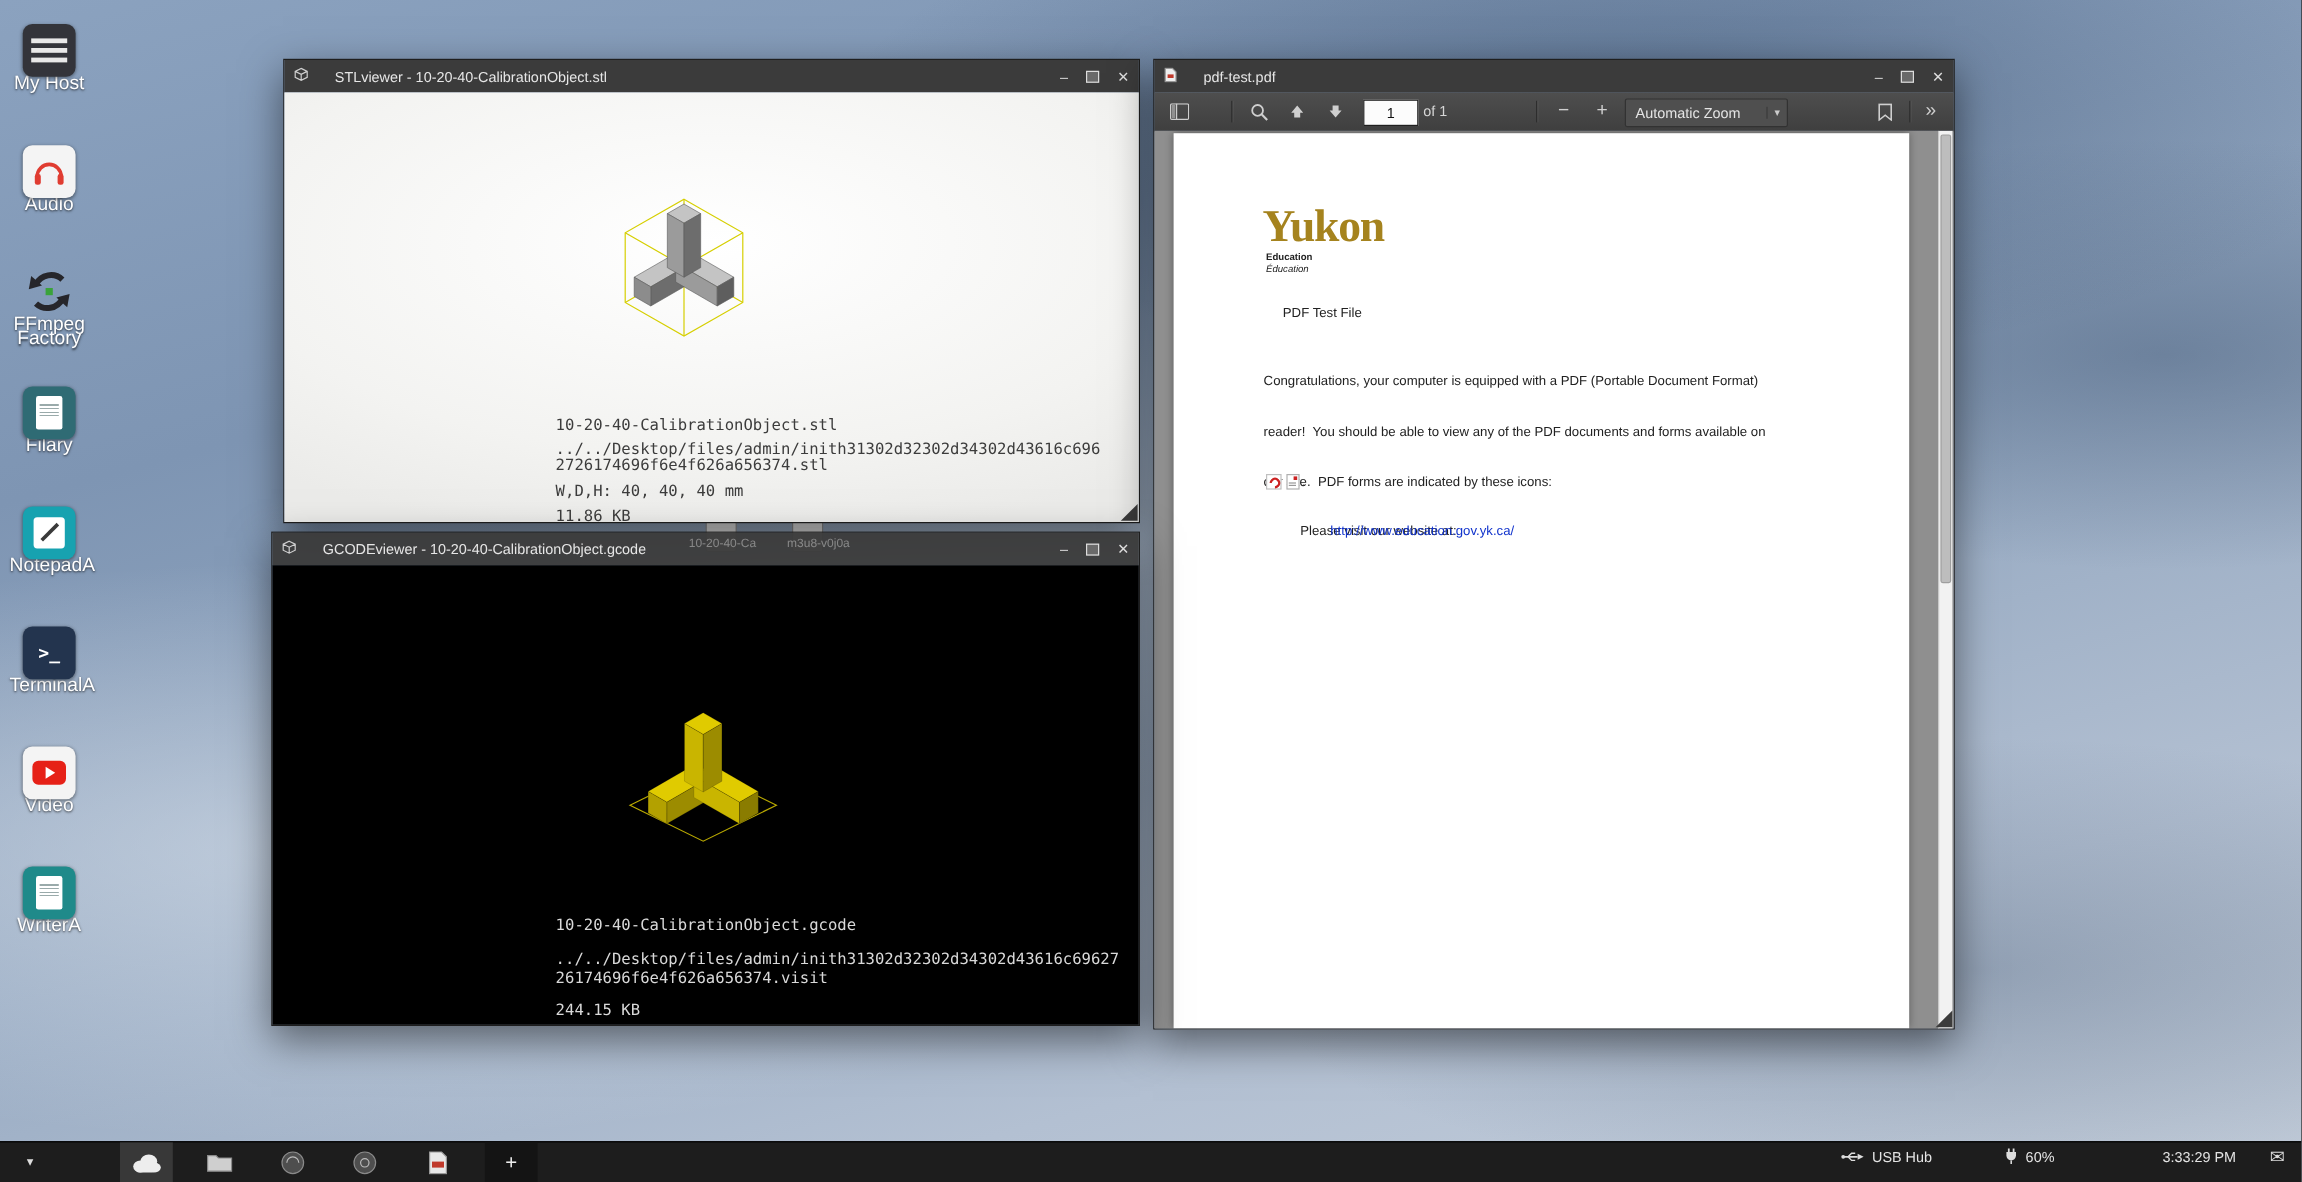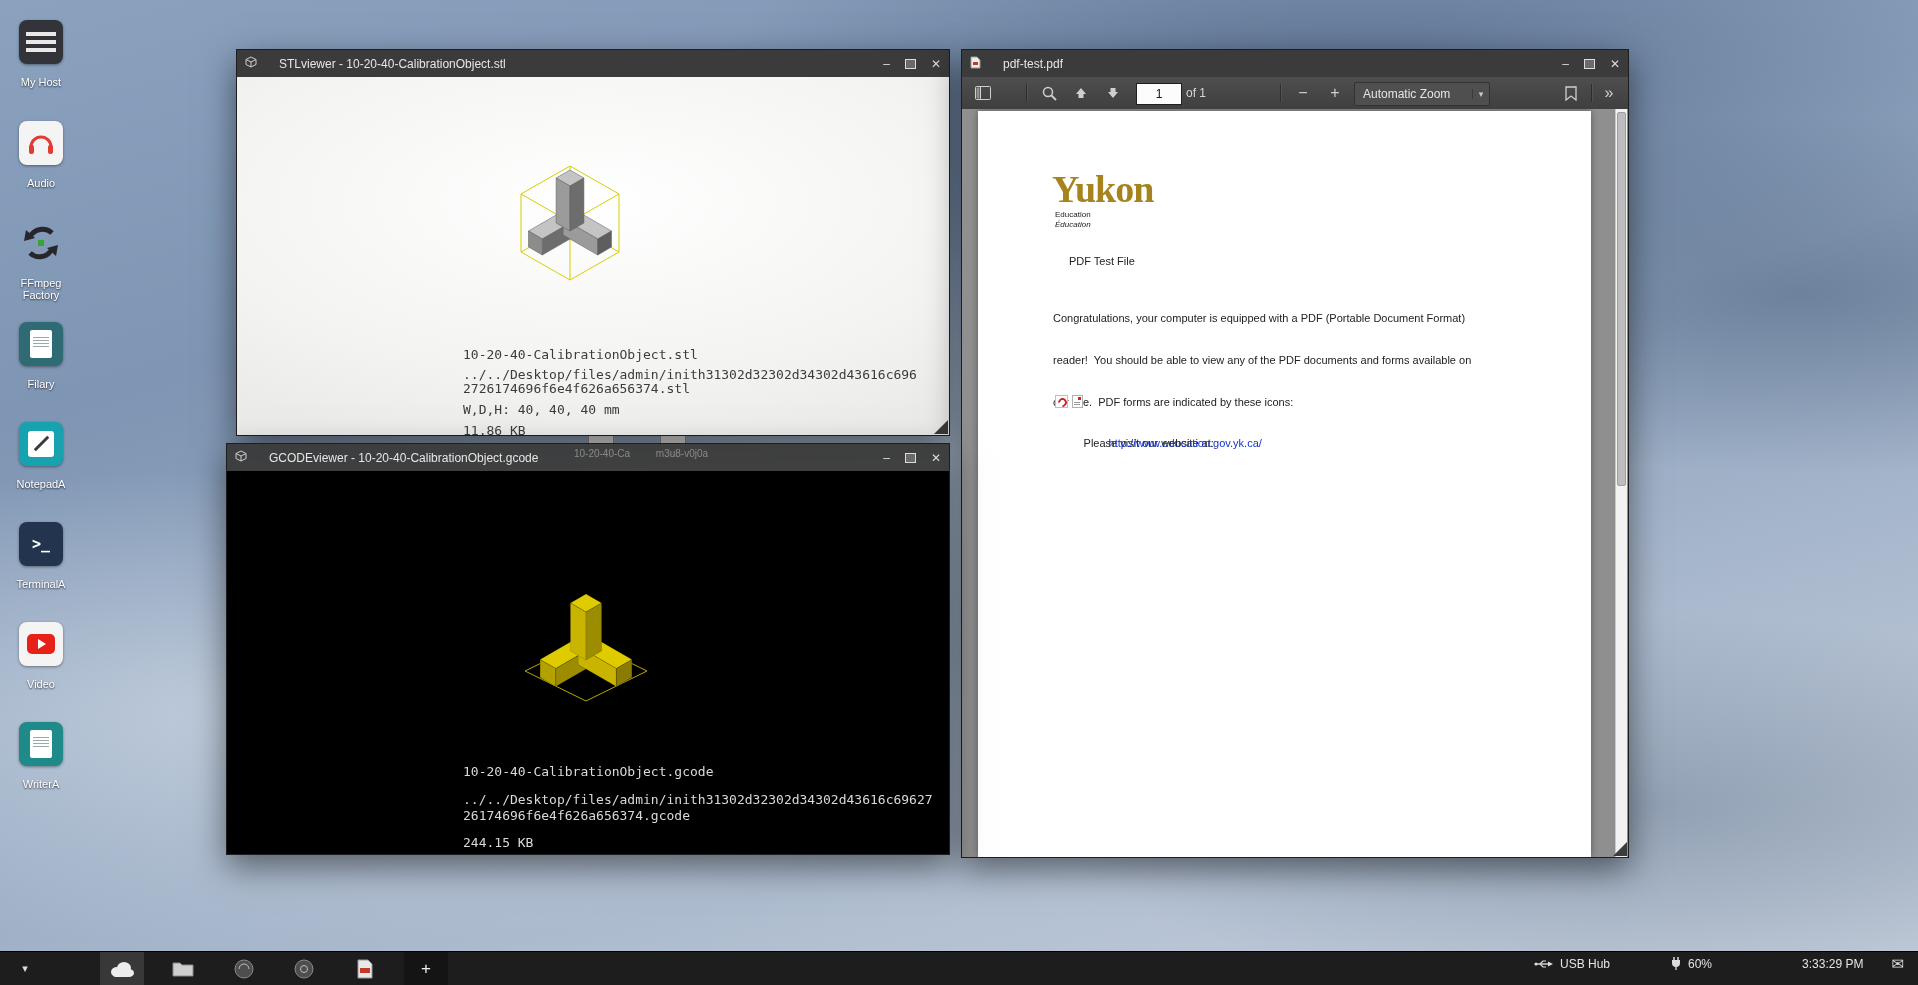--- a/index.html
+++ b/index.html
@@ -10,21 +10,21 @@
       radial-gradient(40% 26% at 94% 30%, rgba(56,78,108,0.42), transparent 70%),
       radial-gradient(55% 34% at 14% 72%, rgba(236,241,247,0.50), transparent 72%),
       radial-gradient(50% 30% at 46% 46%, rgba(226,233,241,0.35), transparent 70%),
       radial-gradient(45% 28% at 86% 82%, rgba(66,86,112,0.32), transparent 70%),
       linear-gradient(165deg,#8ba2bf 0%,#7e95b3 28%,#93a7c0 52%,#b3c0d2 78%,#c4cedb 100%);}
 
   
   .desk-icon{position:absolute;left:8px;width:66px;text-align:center;cursor:default;z-index:1;}
   .di-art{width:44px;height:44px;margin:0 auto;border-radius:8px;position:relative;
     display:flex;align-items:center;justify-content:center;}
-  .di-label{margin-top:12px;font-size:11px;line-height:12px;color:#fff;
+  .di-label{margin-top:0;font-size:16px;line-height:12px;color:#fff;
     text-shadow:0 1px 2px rgba(0,0,0,0.75);}
   .art-host{background:#33343a;box-shadow:0 1px 3px rgba(0,0,0,.4);}
   .art-host .bars{display:block;width:30px;height:4px;background:#e8e8e8;margin-top:-16px;
     box-shadow:0 8px 0 #e8e8e8,0 16px 0 #e8e8e8;}
   .art-white{background:#f4f4f4;box-shadow:0 1px 3px rgba(0,0,0,.4);}
   .art-clear{background:transparent;}
   .art-filary{background:#2f6b74;box-shadow:0 1px 3px rgba(0,0,0,.4);}
   .art-notepad{background:#17a2b0;box-shadow:0 1px 3px rgba(0,0,0,.4);}
   .art-terminal{background:#23344e;box-shadow:0 1px 3px rgba(0,0,0,.4);
     color:#fff;font-family:"DejaVu Sans Mono",monospace;font-size:15px;font-weight:bold;}
@@ -87,21 +87,21 @@
     font-size:12px;cursor:pointer;}
   .zoom-select .zs-text{padding-left:8px;flex:1;white-space:nowrap;}
   .zoom-select .zs-caret{width:16px;text-align:center;border-left:1px solid #3a3a3a;font-size:9px;color:#ccc;}
   .pt-glyph{color:#cfcfcf;font-size:16px;line-height:16px;}
   .pdf-viewer{position:absolute;left:0;right:0;top:59px;bottom:0;background:#8f8f8f;overflow:hidden;}
   .pdf-page{position:absolute;left:16px;top:2px;width:613px;height:746px;background:#fff;
     box-shadow:0 0 7px rgba(0,0,0,.4);}
   .pdf-page *{position:absolute;}
   .yukon-logo{left:74px;top:56px;font-family:"Liberation Serif",serif;font-weight:bold;
     font-size:38px;color:#a5831e;letter-spacing:-1px;}
-  .logo-sub1{left:77px;top:99px;font-size:8px;font-weight:normal;color:#222;}
+  .logo-sub1{left:77px;top:99px;font-size:8px;font-weight:bold;color:#222;}
   .logo-sub2{left:77px;top:109px;font-size:8px;font-style:italic;color:#222;}
   .doc-text{font-size:11px;color:#222;white-space:pre;}
   .doc-heading{left:75px;top:144px;margin-left:16px;}
   .doc-para{left:75px;top:172px;line-height:14px;}
   .doc-para div{position:static;}
   .doc-addr{left:75px;top:230px;line-height:13.2px;}
   .doc-addr div{position:static;}
   .doc-web{left:75px;top:314px;}
   .doc-link{color:#1133cc;cursor:pointer;margin-left:5px;padding-left:20px;}
   .mini-icon{display:inline-block;vertical-align:-2px;margin:0 2px;position:relative;}
@@ -275,21 +275,21 @@
           <polygon points="67.2,61.5 82.8,52.5 120.9,74.5 105.3,83.5" fill="#e0cb00"></polygon>
           <polygon points="67.2,61.5 105.3,83.5 105.3,101.5 67.2,79.5" fill="#c9b500"></polygon>
           <polygon points="105.3,83.5 120.9,74.5 120.9,92.5 105.3,101.5" fill="#8a7c00"></polygon>
           <polygon points="75,9 90.6,18 75,27 59.4,18" fill="#e0cb00"></polygon>
           <polygon points="59.4,18 75,27 75,75 59.4,66" fill="#c9b500"></polygon>
           <polygon points="75,27 90.6,18 90.6,66 75,75" fill="#9c8c00"></polygon>
         </g>
       </svg>
       <div class="mono" style="left:236px;top:293px">10-20-40-CalibrationObject.gcode</div>
       <div class="mono" style="left:236px;top:321px">../../Desktop/files/admin/inith31302d32302d34302d43616c69627</div>
-      <div class="mono" style="left:236px;top:337px">26174696f6e4f626a656374.gcode</div>
+      <div class="mono" style="left:236px;top:337px">26174696f6e4f626a656374.visit</div>
       <div class="mono" style="left:236px;top:364px">244.15 KB</div>
     </div>
   </div>
 
   <div class="window win-pdf">
     <div class="titlebar">
       <span>
         <svg width="11" height="13">
             <path d="M1 1 h6 l3 3 v8 h-9 z" fill="#eee" stroke="#999"></path>
             <rect x="3" y="6" width="5" height="3" fill="#c0392b"></rect>

